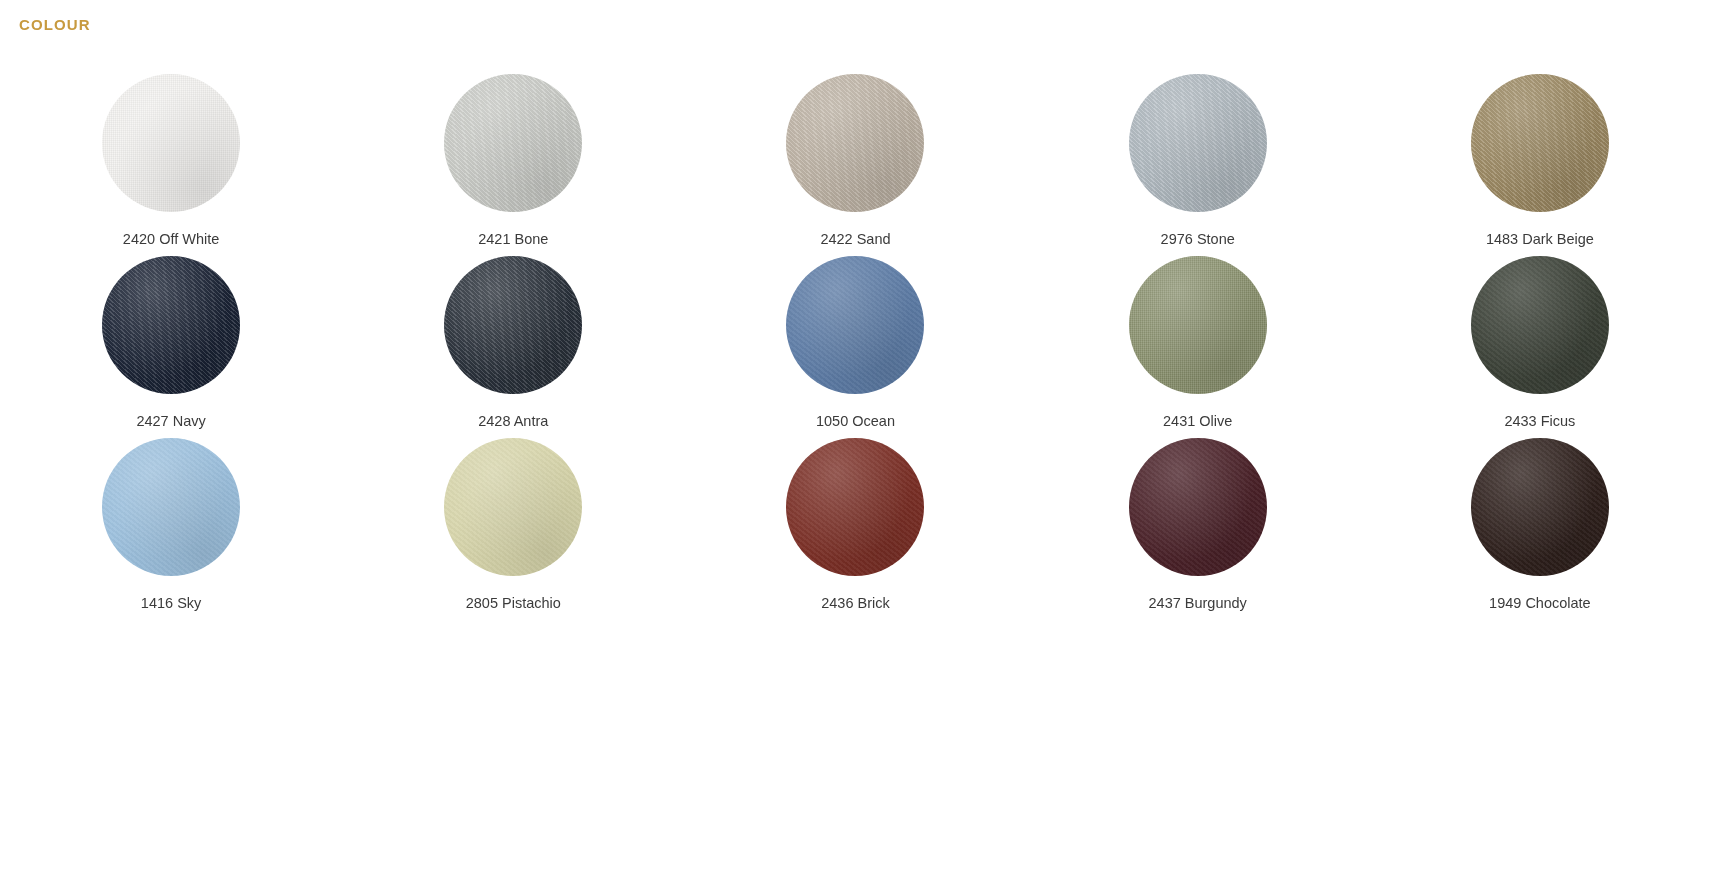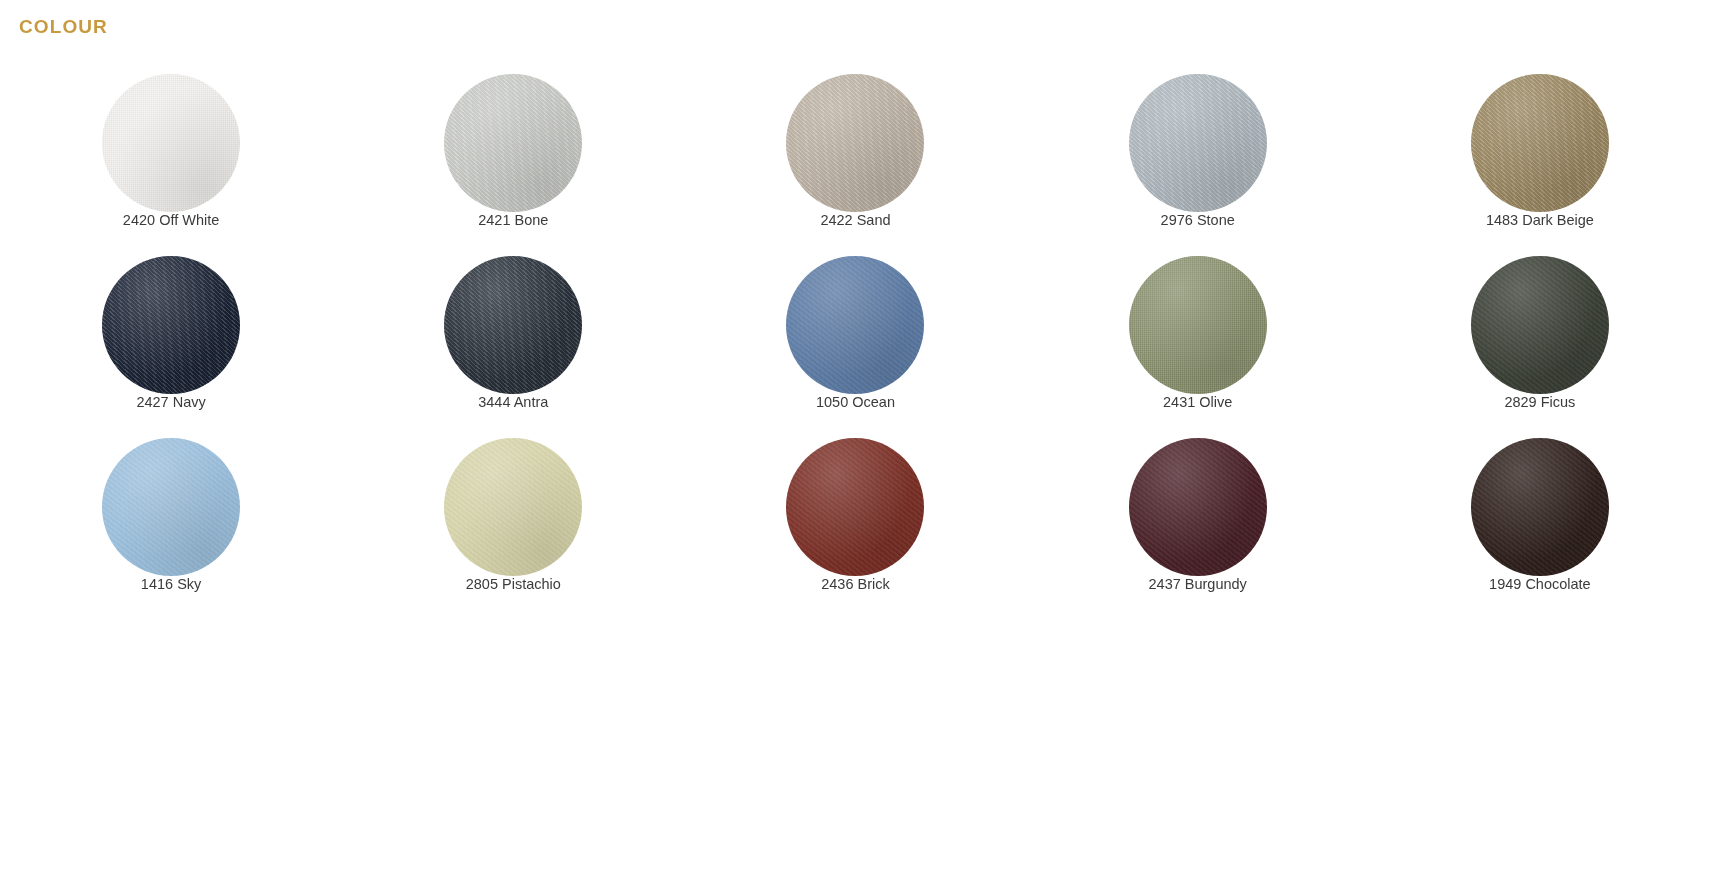--- a/index.html
+++ b/index.html
@@ -14,21 +14,21 @@
     font-family: "Liberation Sans", sans-serif;
     color: #333333;
     overflow: hidden;
     position: relative;
   }
 
   .section-title {
     position: absolute;
     left: 19px;
     top: 16px;
-    font-size: 19px;
+    font-size: 15px;
     font-weight: 700;
     letter-spacing: 1.1px;
     color: #c79a3f;
     text-transform: uppercase;
     white-space: nowrap;
   }
 
   .swatch-grid {
     position: absolute;
     left: 0;
@@ -97,20 +97,21 @@
   .swatch-disc.weave-smooth::before {
     background-image:
       repeating-linear-gradient(38deg,
         rgba(255,255,255,0.05) 0px,
         rgba(255,255,255,0.05) 2px,
         rgba(0,0,0,0.025) 2px,
         rgba(0,0,0,0.025) 4px);
   }
 
   .swatch-label {
+    margin-top: 19px;
     font-size: 14.5px;
     line-height: 1.2;
     color: #3b3b3b;
     text-align: center;
     white-space: nowrap;
   }
 </style>
 </head>
 <body>
 
@@ -136,33 +137,33 @@
     <div class="swatch-cell">
       <div class="swatch-disc " style="background: rgb(157, 138, 99);"></div>
       <div class="swatch-label">1483 Dark Beige</div>
     </div>
     <div class="swatch-cell">
       <div class="swatch-disc " style="background: rgb(27, 36, 54);"></div>
       <div class="swatch-label">2427 Navy</div>
     </div>
     <div class="swatch-cell">
       <div class="swatch-disc " style="background: rgb(42, 49, 59);"></div>
-      <div class="swatch-label">3444 Antra</div>
+      <div class="swatch-label">2428 Antra</div>
     </div>
     <div class="swatch-cell">
       <div class="swatch-disc weave-smooth" style="background: rgb(93, 124, 166);"></div>
       <div class="swatch-label">1050 Ocean</div>
     </div>
     <div class="swatch-cell">
       <div class="swatch-disc weave-soft" style="background: rgb(135, 142, 106);"></div>
       <div class="swatch-label">2431 Olive</div>
     </div>
     <div class="swatch-cell">
       <div class="swatch-disc weave-smooth" style="background: rgb(58, 64, 54);"></div>
-      <div class="swatch-label">2829 Ficus</div>
+      <div class="swatch-label">2433 Ficus</div>
     </div>
     <div class="swatch-cell">
       <div class="swatch-disc weave-smooth" style="background: rgb(156, 192, 221);"></div>
       <div class="swatch-label">1416 Sky</div>
     </div>
     <div class="swatch-cell">
       <div class="swatch-disc weave-smooth" style="background: rgb(215, 213, 171);"></div>
       <div class="swatch-label">2805 Pistachio</div>
     </div>
     <div class="swatch-cell">

